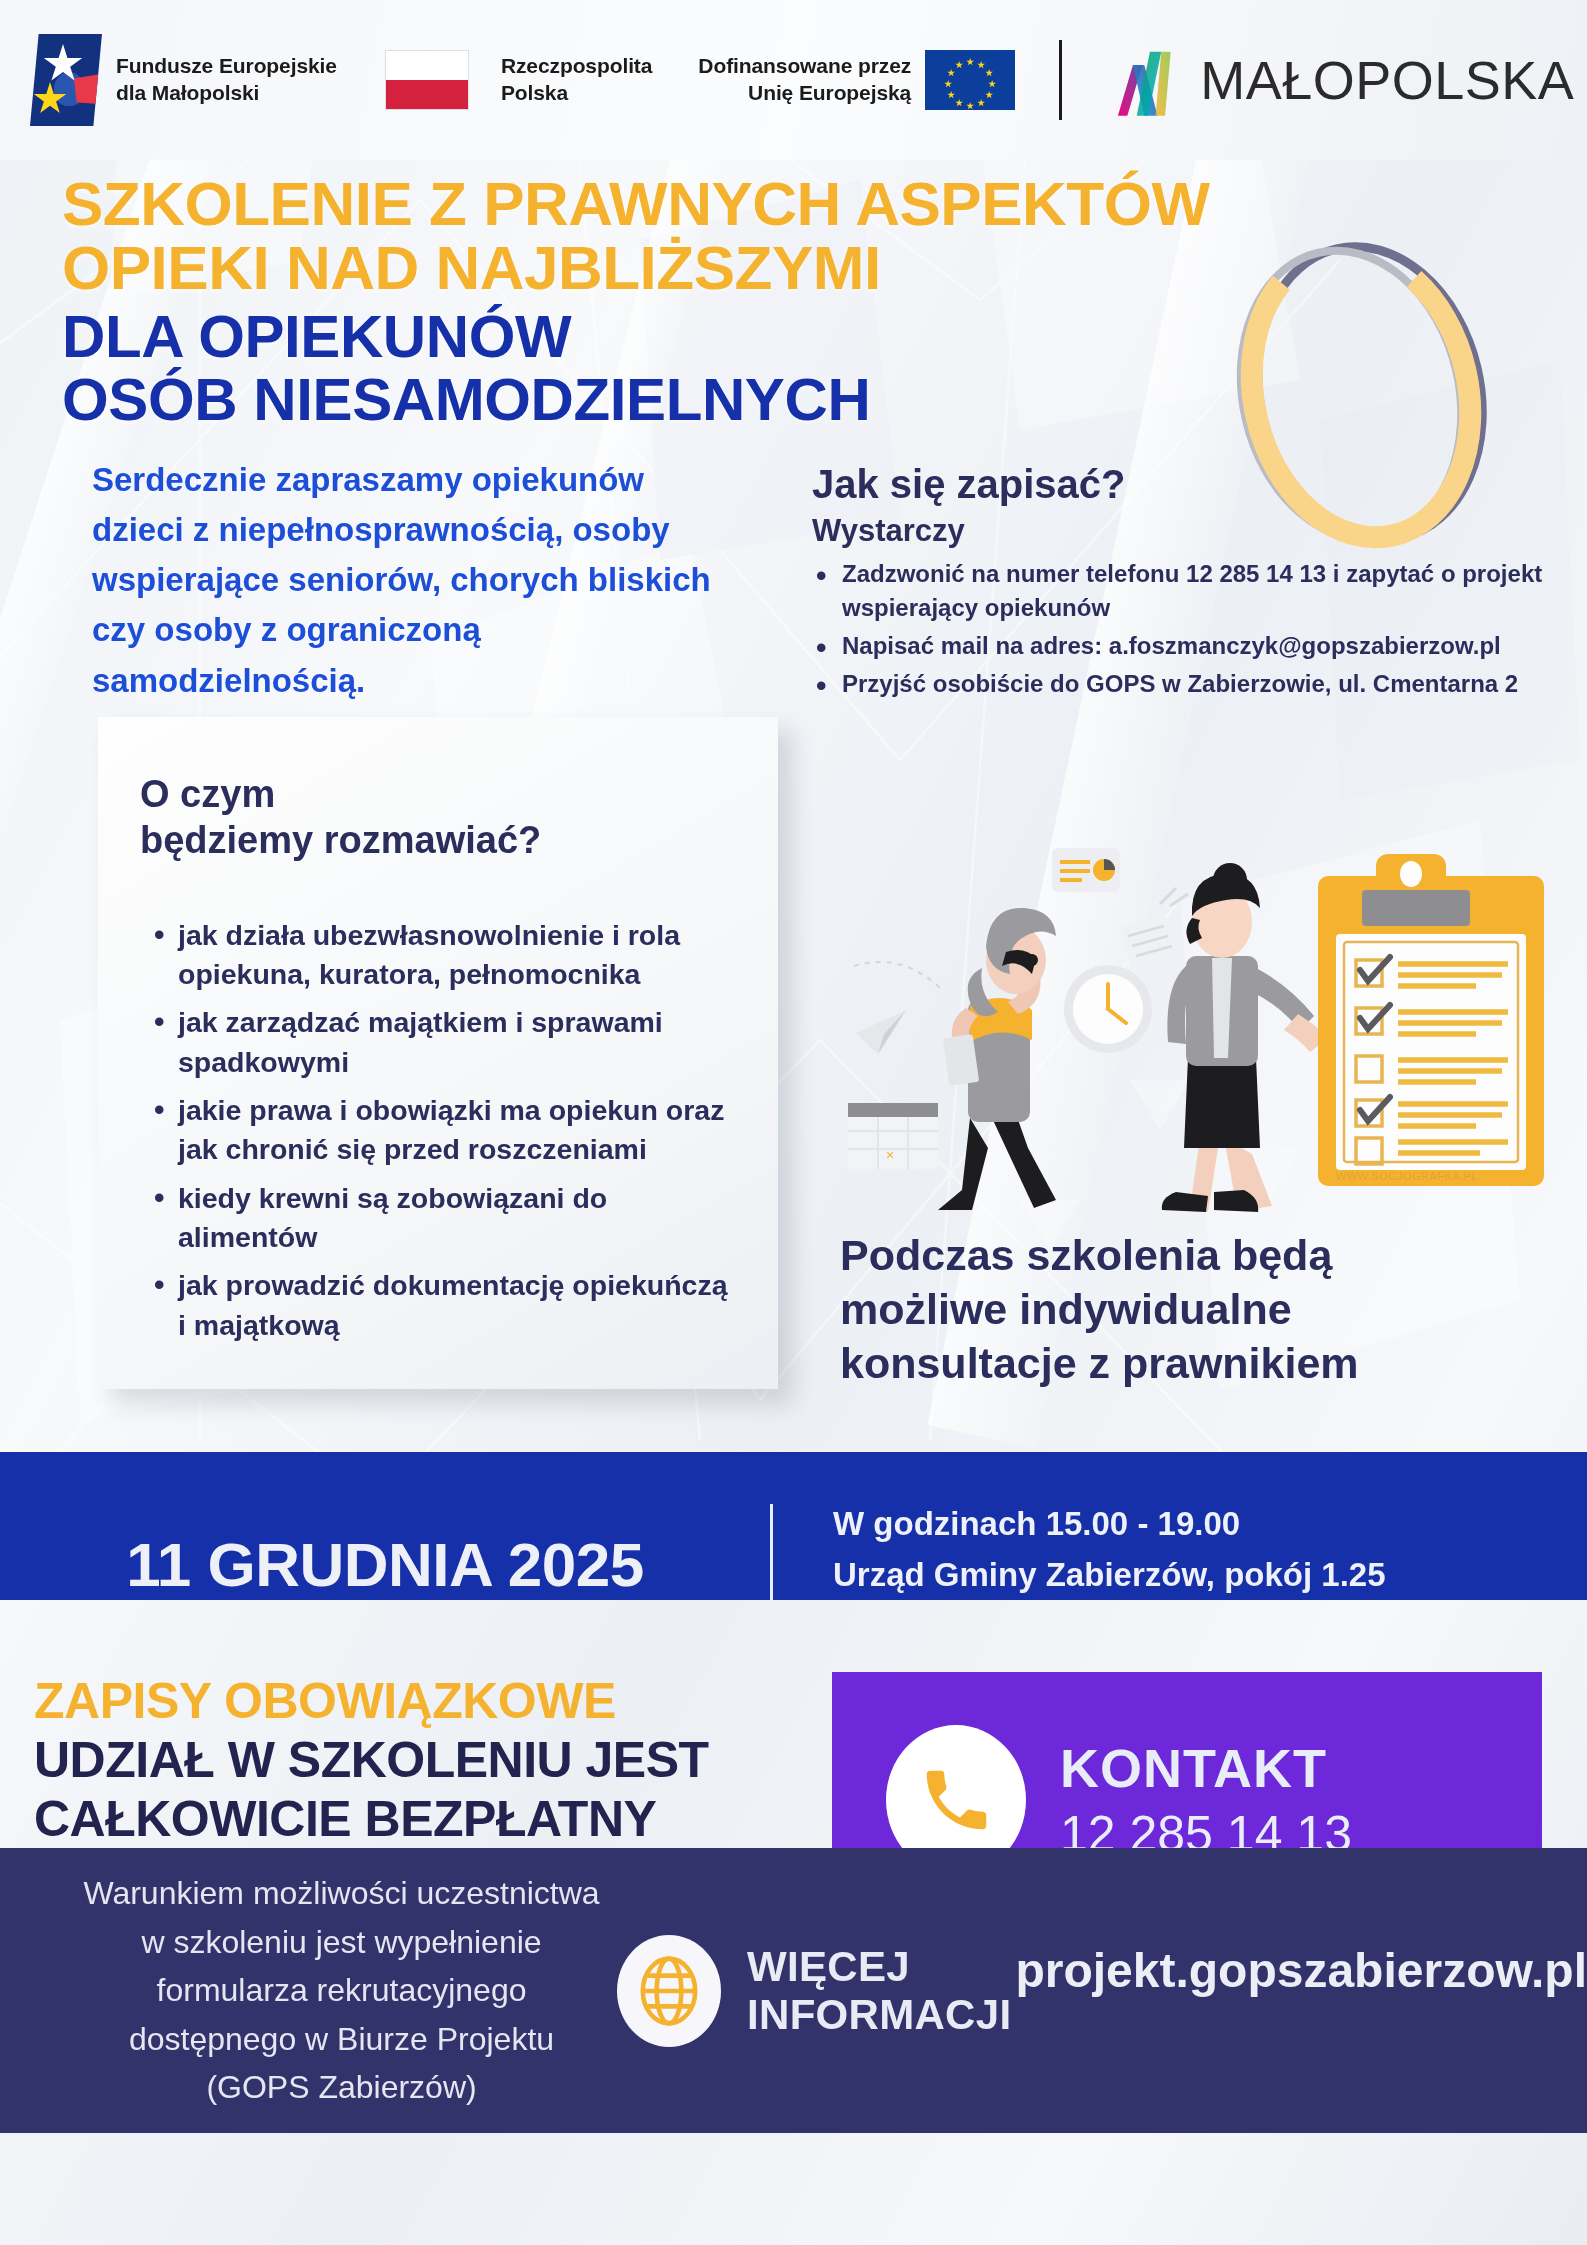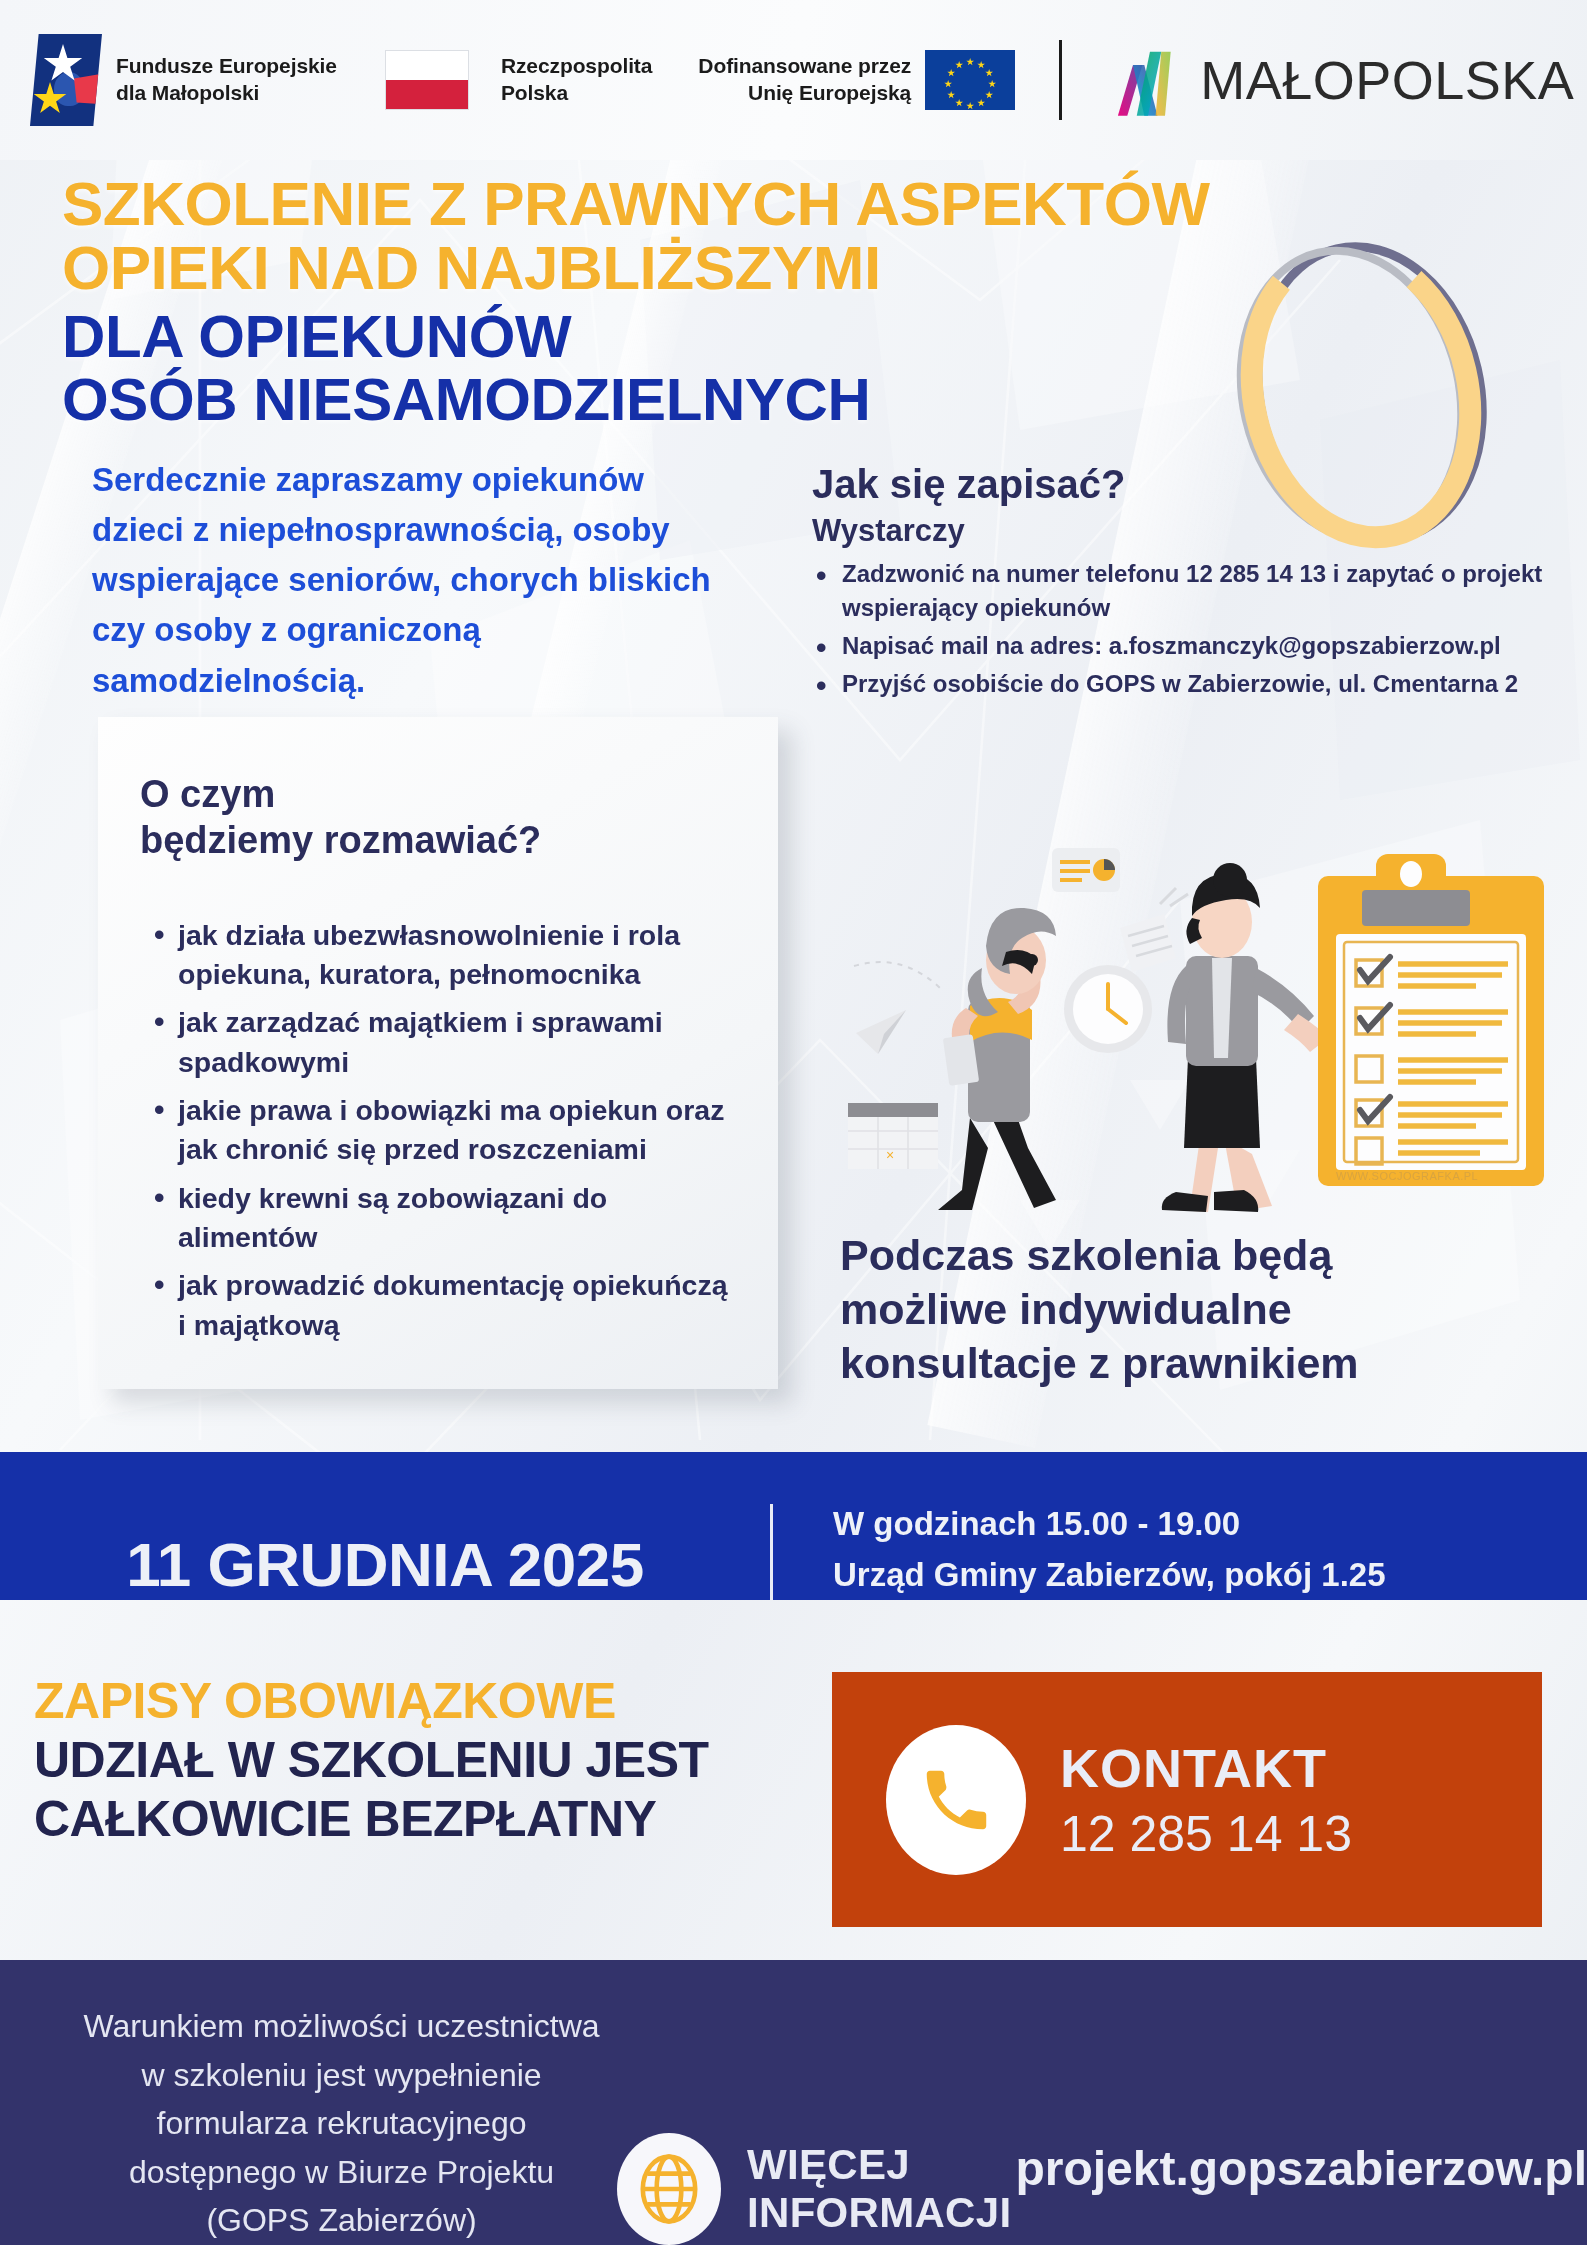--- a/index.html
+++ b/index.html
@@ -260,45 +260,45 @@
     color: #22244f; line-height: 1.18;
     text-transform: uppercase;
     letter-spacing: -.5px;
     white-space: pre-line;
   }
   .free-line.accent { color: #f5b22e; }
 
   .contact-box {
     position: absolute; left: 832px; top: 1672px;
     width: 710px; height: 255px;
-    background: #c2410c;
+    background: #6d28d9;
     display: flex; align-items: center; gap: 34px;
     padding-left: 54px;
   }
   .phone-circle {
     width: 140px; height: 150px; border-radius: 50%;
     background: #fff;
     display: flex; align-items: center; justify-content: center;
     flex: 0 0 auto;
   }
   .phone-circle svg { width: 78px; height: 78px; }
   .contact-text { color: #e9edf7; }
   .contact-text .k {
     font-size: 54px; font-weight: 800; letter-spacing: 1px;
   }
   .contact-text .num {
     font-size: 50px; font-weight: 400; margin-top: 6px;
   }
 
   
   .footer {
-    position: absolute; left: 0; top: 1960px;
+    position: absolute; left: 0; top: 1848px;
     width: 1587px; height: 285px;
     background: #33336b;
-    display: flex; align-items: flex-end;
+    display: flex; align-items: center;
   }
   .footer-note {
     width: 880px;
     padding-left: 80px;
     font-size: 32px; line-height: 1.52;
     color: #e4e6f2; font-weight: 300;
     text-align: center;
   }
   .footer-right {
     flex: 1;

